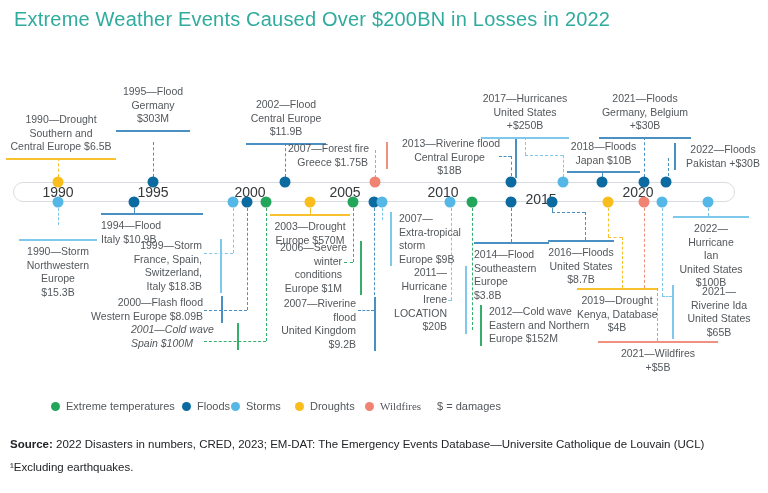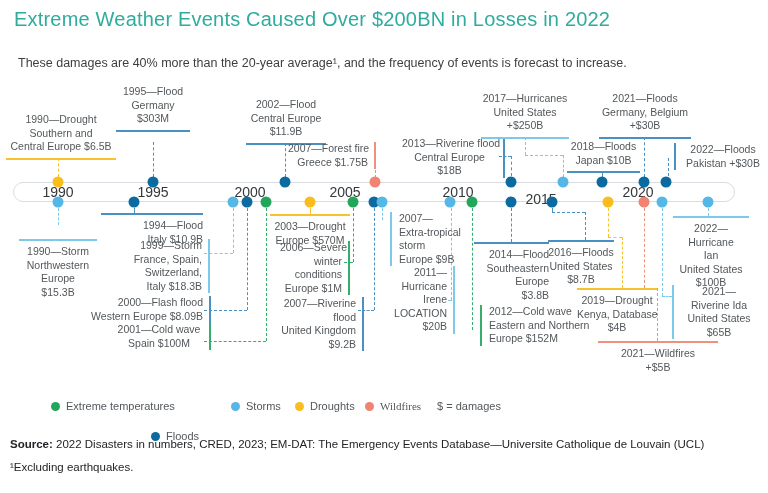--- a/index.html
+++ b/index.html
@@ -8,43 +8,42 @@
   .title{position:absolute;left:14px;top:8px;font-size:20px;font-weight:500;color:#2FAC9E;letter-spacing:.2px;}
   .subtitle{position:absolute;left:18px;top:56px;font-size:12.5px;color:#3c3f42;}
   .bar{position:absolute;background:#fff;border:1px solid #d9dde1;border-radius:10px;box-sizing:border-box;z-index:1;}
   .year{position:absolute;font-size:14px;color:#35383b;transform:translateX(-50%);z-index:2;white-space:nowrap;}
   .dot{position:absolute;width:11px;height:11px;border-radius:50%;transform:translate(-50%,-50%);z-index:3;}
   .ann{position:absolute;font-size:10.5px;line-height:13.5px;color:#53575b;z-index:2;}
   .ann .l{white-space:nowrap;}
   .ann-top{border-top:2px solid;padding-top:4px;}
   .ann-bottom{border-bottom:2px solid;padding-bottom:4px;}
   .ann-left{border-left:2px solid;padding-left:7px;}
-  .ann-right{border-right:2px solid;padding-right:6px;}
+  .ann-right{border-right:2px solid;padding-right:18px;}
   .conn{position:absolute;z-index:1;}
   .legend{position:absolute;left:0;top:400px;width:768px;height:20px;}
   .lgi{position:absolute;top:0;display:flex;align-items:center;gap:6px;font-size:11px;color:#53575b;white-space:nowrap;}
   .lgd{width:9px;height:9px;border-radius:50%;flex:0 0 auto;}
   .footer{position:absolute;left:10px;top:438px;font-size:11.5px;color:#222427;}
   .src b{font-weight:bold;}
   .foot{margin-top:11px;}
 </style>
 </head>
 <body>
 
 <div class="canvas">
   <div class="title">Extreme Weather Events Caused Over $200BN in Losses in 2022</div>
-  <div class="subtitle">These damages are 40% more than the 20-year average¹, and the frequency of events is forecast to increase.</div>
 
   <div>
       <div class="bar" style="left: 13px; top: 182px; width: 722px; height: 20px;"></div>
       <div class="year" style="left: 58px; top: 184px;">1990</div>
       <div class="year" style="left: 153px; top: 184px;">1995</div>
       <div class="year" style="left: 250px; top: 184px;">2000</div>
       <div class="year" style="left: 345px; top: 184px;">2005</div>
-      <div class="year" style="left: 458px; top: 184px; text-align: right;">2010</div>
+      <div class="year" style="left: 443px; top: 184px; text-align: right;">2010</div>
       <div class="year" style="left: 541px; top: 191px;">2015</div>
       <div class="year" style="left: 638px; top: 184px;">2020</div>
       <div class="conn" style="left: 58px; top: 158px; height: 19px; border-left: 1.5px dashed rgb(247, 194, 46);"></div>
       <div class="ann ann-bottom" style="left: 6px; top: 113px; width: 110px; text-align: center; border-color: rgb(247, 194, 46);">
         <div class="l">1990—Drought</div>
         <div class="l">Southern and</div>
         <div class="l">Central Europe $6.5B</div>
       </div>
       <div class="dot" style="left: 58px; top: 182px; background: rgb(249, 189, 29);"></div>
       <div class="conn" style="left: 153px; top: 142px; height: 35px; border-left: 1.5px dashed rgb(74, 144, 194);"></div>
@@ -105,21 +104,21 @@
       <div class="dot" style="left: 666px; top: 182px; background: rgb(11, 106, 159);"></div>
       <div class="conn" style="left: 58px; top: 208px; height: 17px; border-left: 1.5px dashed rgb(126, 200, 236);"></div>
       <div class="ann ann-top" style="left: 19px; top: 239px; width: 78px; text-align: center; border-color: rgb(126, 200, 236);">
         <div class="l">1990—Storm</div>
         <div class="l">Northwestern</div>
         <div class="l">Europe</div>
         <div class="l">$15.3B</div>
       </div>
       <div class="dot" style="left: 58px; top: 202px; background: rgb(85, 183, 230);"></div>
       <div class="conn" style="left: 134px; top: 208px; height: 5px; border-left: 1.5px dashed rgb(74, 144, 194);"></div>
-      <div class="ann ann-top" style="left: 101px; top: 213px; width: 102px; text-align: right; border-color: rgb(74, 144, 194);">
+      <div class="ann ann-top" style="left: 101px; top: 213px; width: 102px; text-align: left; border-color: rgb(74, 144, 194);">
         <div class="l">1994—Flood</div>
         <div class="l">Italy $10.9B</div>
       </div>
       <div class="dot" style="left: 134px; top: 202px; background: rgb(11, 106, 159);"></div>
       <div class="conn" style="left: 233px; top: 208px; height: 45px; border-left: 1.5px dashed rgb(126, 200, 236);"></div>
       <div class="conn" style="left: 204px; top: 253px; width: 29px; border-top: 1.5px dashed rgb(126, 200, 236);"></div>
       <div class="ann ann-right" style="left: 122px; top: 239px; width: 80px; text-align: right; border-color: rgb(126, 200, 236);">
         <div class="l">1999—Storm</div>
         <div class="l">France, Spain,</div>
         <div class="l">Switzerland,</div>
@@ -128,21 +127,21 @@
       <div class="dot" style="left: 233px; top: 202px; background: rgb(85, 183, 230);"></div>
       <div class="conn" style="left: 247px; top: 208px; height: 102px; border-left: 1.5px dashed rgb(74, 144, 194);"></div>
       <div class="conn" style="left: 204px; top: 310px; width: 43px; border-top: 1.5px dashed rgb(74, 144, 194);"></div>
       <div class="ann ann-right" style="left: 90px; top: 296px; width: 113px; text-align: right; border-color: rgb(74, 144, 194);">
         <div class="l">2000—Flash flood</div>
         <div class="l">Western Europe $8.09B</div>
       </div>
       <div class="dot" style="left: 247px; top: 202px; background: rgb(11, 106, 159);"></div>
       <div class="conn" style="left: 266px; top: 208px; height: 133px; border-left: 1.5px dashed rgb(53, 174, 108);"></div>
       <div class="conn" style="left: 204px; top: 341px; width: 62px; border-top: 1.5px dashed rgb(53, 174, 108);"></div>
-      <div class="ann ann-right" style="left: 115px; top: 323px; width: 88px; text-align: center; border-color: rgb(53, 174, 108);">
+      <div class="ann ann-right" style="left: 131px; top: 323px; width: 88px; text-align: left; border-color: rgb(53, 174, 108); font-style: italic;">
         <div class="l">2001—Cold wave</div>
         <div class="l">Spain $100M</div>
       </div>
       <div class="dot" style="left: 266px; top: 202px; background: rgb(33, 166, 91);"></div>
       <div class="conn" style="left: 310px; top: 208px; height: 6px; border-left: 1.5px dashed rgb(247, 194, 46);"></div>
       <div class="ann ann-top" style="left: 270px; top: 214px; width: 80px; text-align: center; border-color: rgb(247, 194, 46);">
         <div class="l">2003—Drought</div>
         <div class="l">Europe $570M</div>
       </div>
       <div class="dot" style="left: 310px; top: 202px; background: rgb(249, 189, 29);"></div>
@@ -183,21 +182,21 @@
       </div>
       <div class="dot" style="left: 450px; top: 202px; background: rgb(85, 183, 230);"></div>
       <div class="conn" style="left: 472px; top: 208px; height: 122px; border-left: 1.5px dashed rgb(53, 174, 108);"></div>
       <div class="ann ann-left" style="left: 480px; top: 305px; width: 110px; text-align: left; border-color: rgb(53, 174, 108);">
         <div class="l">2012—Cold wave</div>
         <div class="l">Eastern and Northern</div>
         <div class="l">Europe $152M</div>
       </div>
       <div class="dot" style="left: 472px; top: 202px; background: rgb(33, 166, 91);"></div>
       <div class="conn" style="left: 511px; top: 208px; height: 34px; border-left: 1.5px dashed rgb(74, 144, 194);"></div>
-      <div class="ann ann-top" style="left: 474px; top: 242px; width: 75px; text-align: right; border-color: rgb(74, 144, 194);">
+      <div class="ann ann-top" style="left: 474px; top: 242px; width: 75px; text-align: left; border-color: rgb(74, 144, 194);">
         <div class="l">2014—Flood</div>
         <div class="l">Southeastern</div>
         <div class="l">Europe</div>
         <div class="l">$3.8B</div>
       </div>
       <div class="dot" style="left: 511px; top: 202px; background: rgb(11, 106, 159);"></div>
       <div class="conn" style="left: 552px; top: 208px; height: 4px; border-left: 1.5px dashed rgb(74, 144, 194);"></div>
       <div class="conn" style="left: 552px; top: 212px; width: 33px; border-top: 1.5px dashed rgb(74, 144, 194);"></div>
       <div class="conn" style="left: 585px; top: 212px; height: 28px; border-left: 1.5px dashed rgb(74, 144, 194);"></div>
       <div class="ann ann-top" style="left: 548px; top: 240px; width: 66px; text-align: center; border-color: rgb(74, 144, 194);">
@@ -241,21 +240,21 @@
         <div class="l">$100B</div>
       </div>
       <div class="dot" style="left: 708px; top: 202px; background: rgb(85, 183, 230);"></div>
     </div>
 
   <div class="legend">
       <div class="lgi" style="left: 51px;">
         <span class="lgd" style="background: rgb(33, 166, 91);"></span>
         <span>Extreme temperatures</span>
       </div>
-      <div class="lgi" style="left: 151px; margin-top: 30px;">
+      <div class="lgi" style="left: 182px;">
         <span class="lgd" style="background: rgb(11, 106, 159);"></span>
         <span>Floods</span>
       </div>
       <div class="lgi" style="left: 231px;">
         <span class="lgd" style="background: rgb(85, 183, 230);"></span>
         <span>Storms</span>
       </div>
       <div class="lgi" style="left: 295px;">
         <span class="lgd" style="background: rgb(249, 189, 29);"></span>
         <span>Droughts</span>

